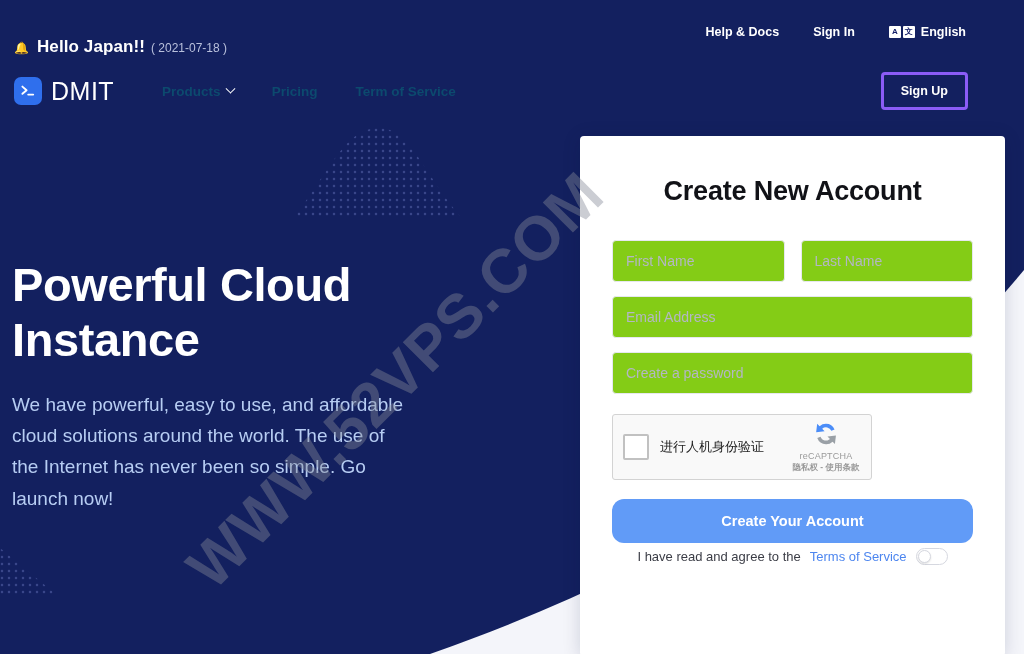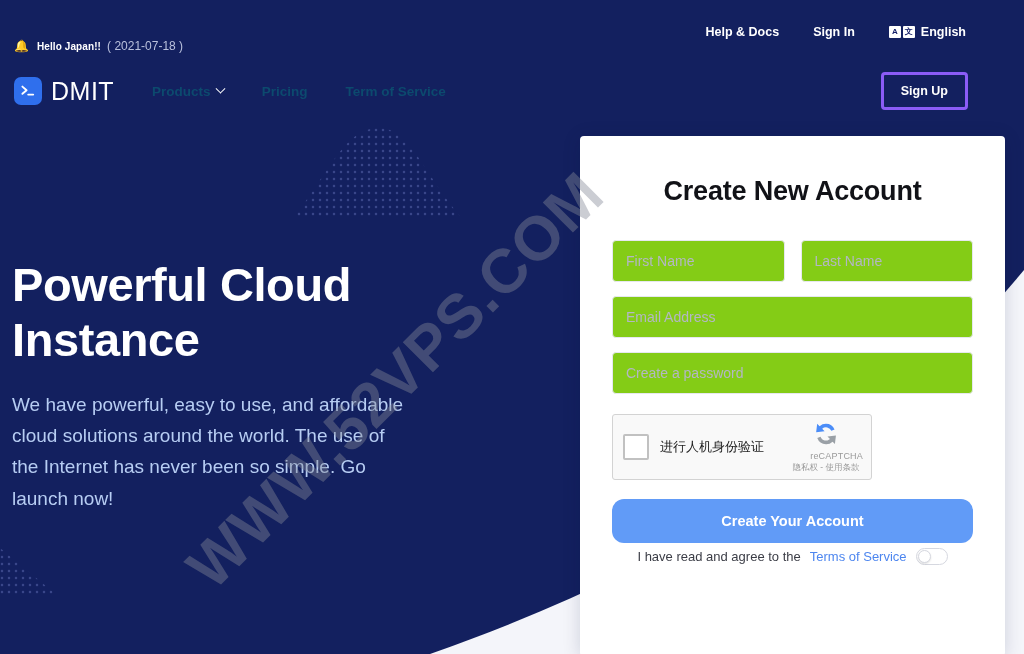--- a/index.html
+++ b/index.html
@@ -59,21 +59,21 @@
   .bell-icon {
     color: #ffffff;
     font-size: 12px;
     position: relative;
     top: 0px;
     margin-right: 2px;
   }
   .hello-text {
     color: #ffffff;
     font-weight: bold;
-    font-size: 10px;
+    font-size: 17px;
     letter-spacing: .1px;
     margin-top: 29px;
   }
   .hello-date {
     color: #b9c0dc;
     font-size: 12px;
   }
   .topbar-right {
     margin-left: auto;
     display: flex;
@@ -116,21 +116,21 @@
     width: 1024px; height: 54px;
     z-index: 5;
     display: flex;
     align-items: center;
     padding: 0 16px 0 14px;
   }
   .brand {
     display: flex;
     align-items: center;
     gap: 9px;
-    margin-right: 38px;
+    margin-right: 48px;
   }
   .brand-mark {
     width: 28px; height: 28px;
     background: #2f6fed;
     border-radius: 7px;
     display: flex;
     align-items: center;
     justify-content: center;
   }
   .brand-mark svg { display: block; }
@@ -270,27 +270,27 @@
     right: 8px; top: 5px;
     width: 74px;
     text-align: center;
   }
   .rc-logo { height: 26px; }
   .rc-name {
     font-size: 9px;
     color: #9a9a9a;
     letter-spacing: .2px;
     margin-top: 1px;
-    text-align: right;
   }
   .rc-terms {
     font-size: 8.5px;
     color: #9a9a9a;
     margin-top: 1px;
     white-space: nowrap;
+    font-weight: bold;
   }
 
   
   .submit-btn {
     margin-top: 19px;
     width: 100%;
     height: 44px;
     background: #619bf7;
     color: #ffffff;
     border: none;

